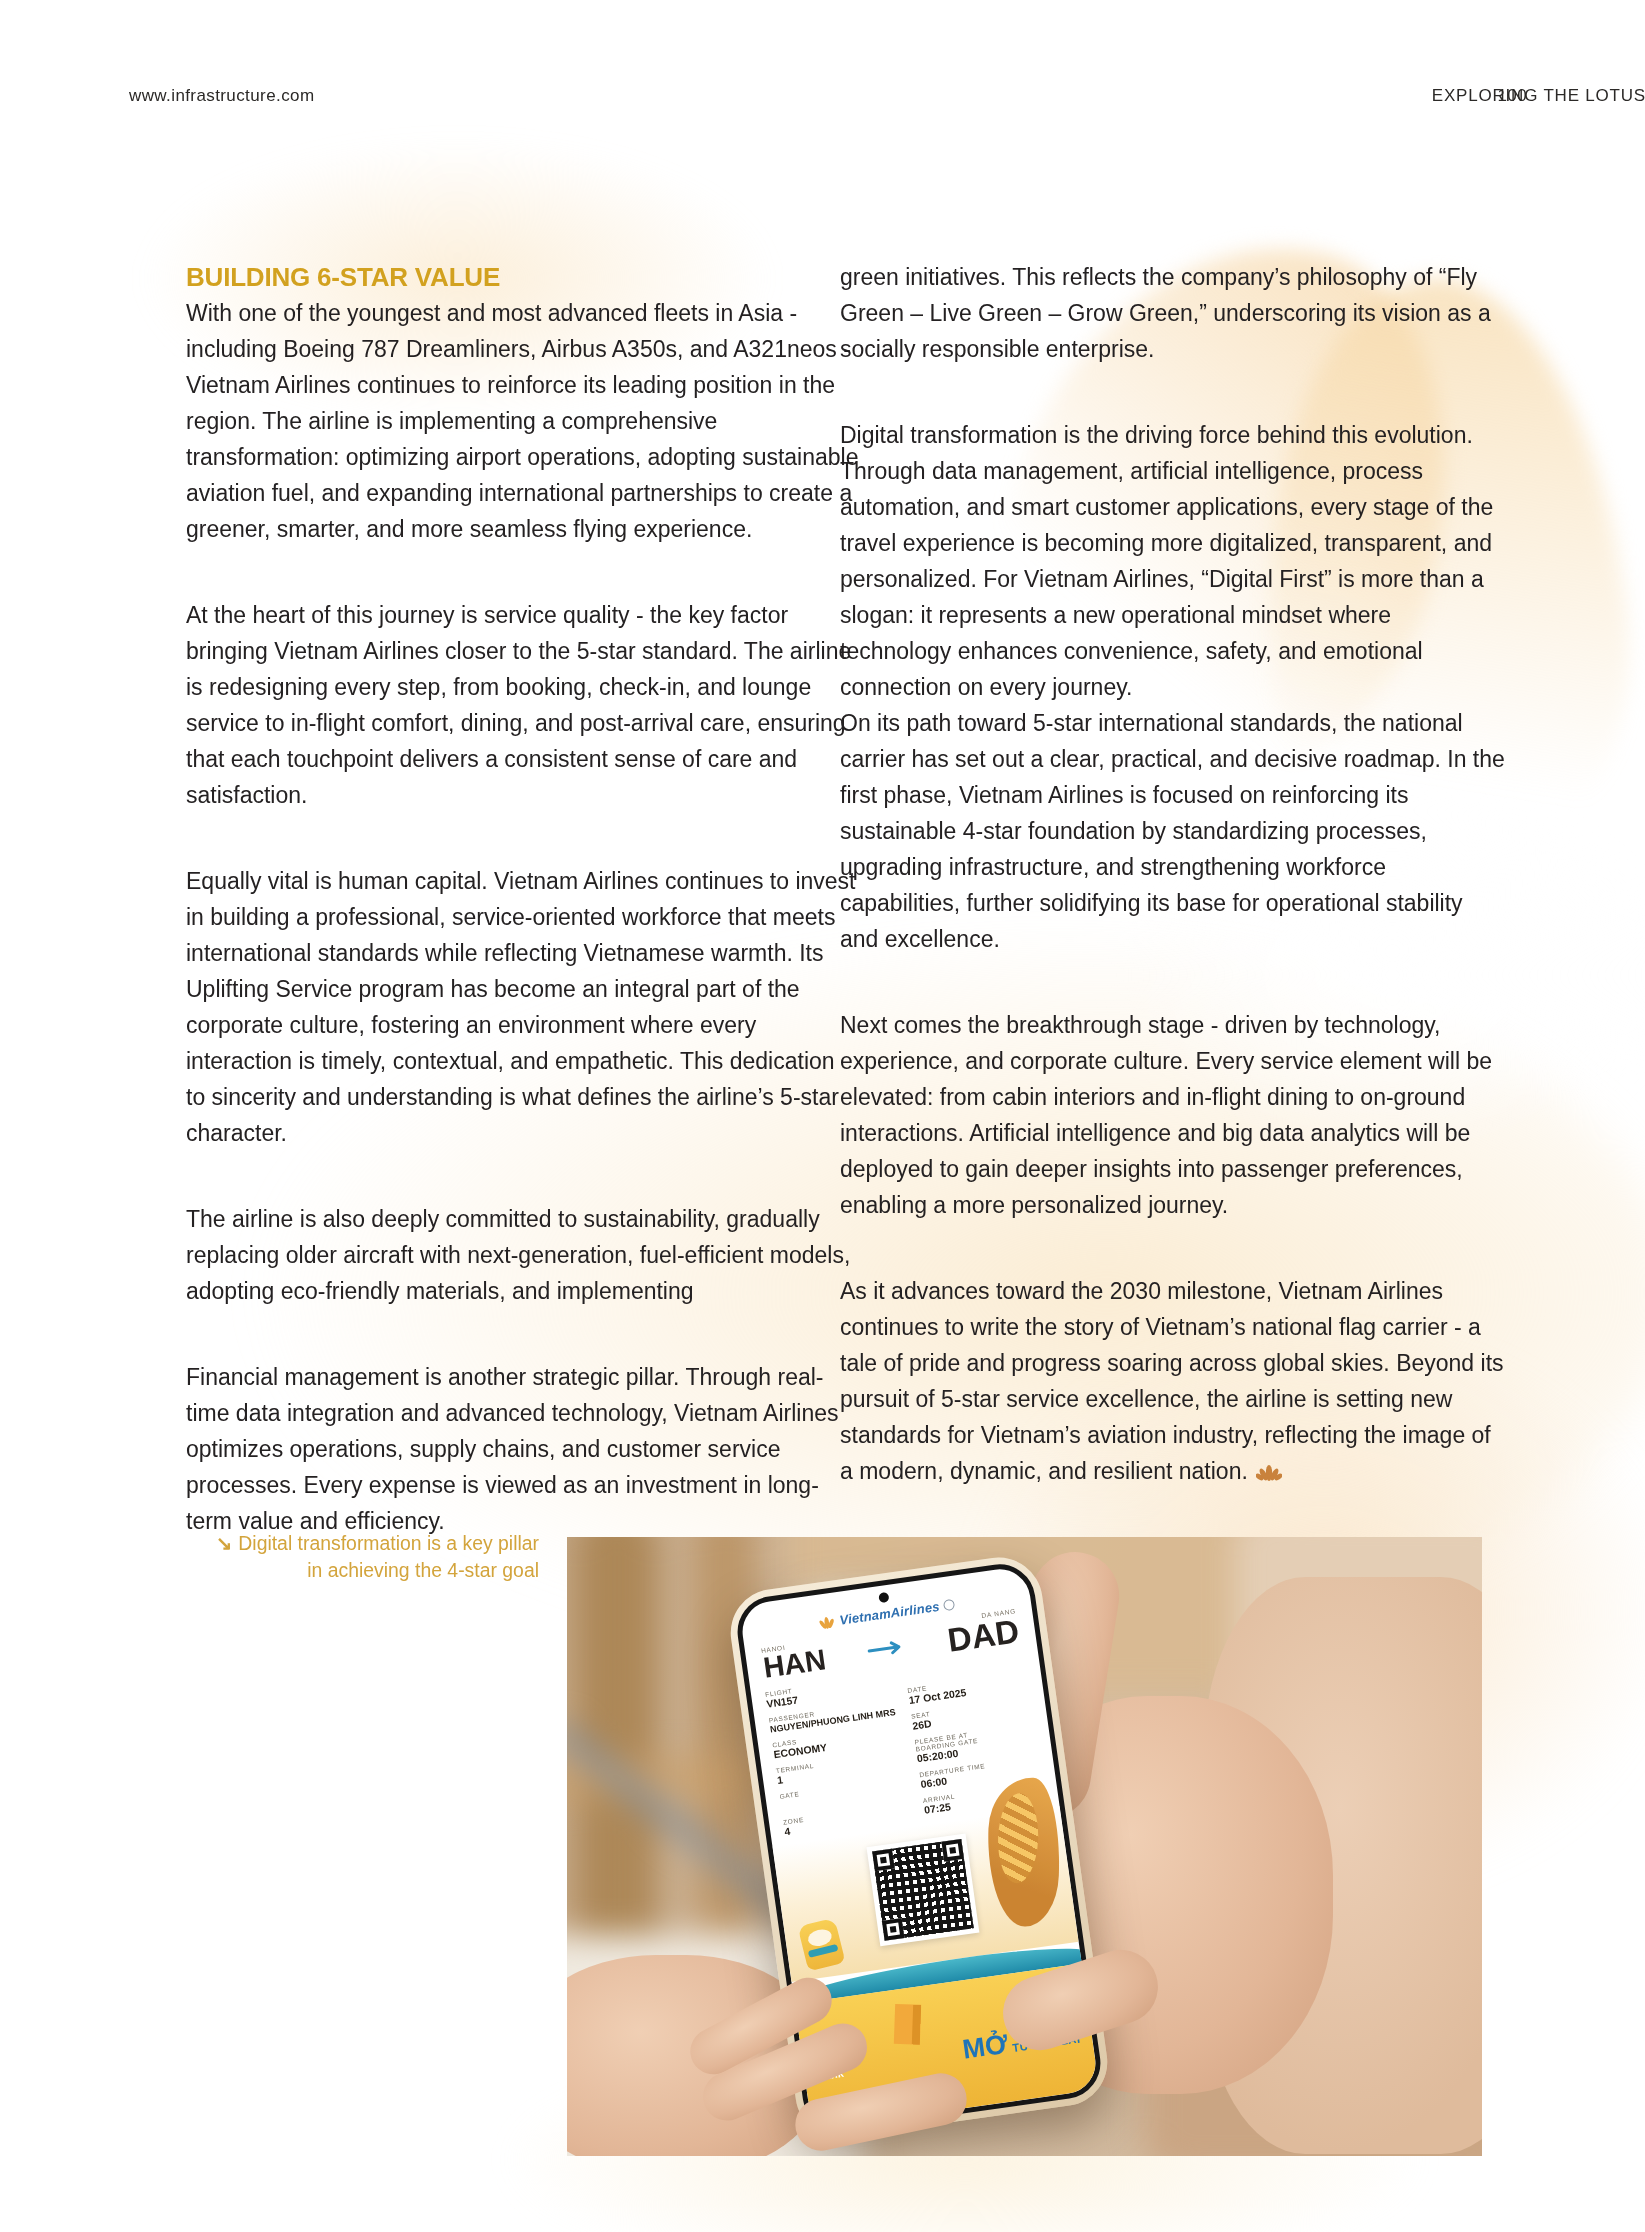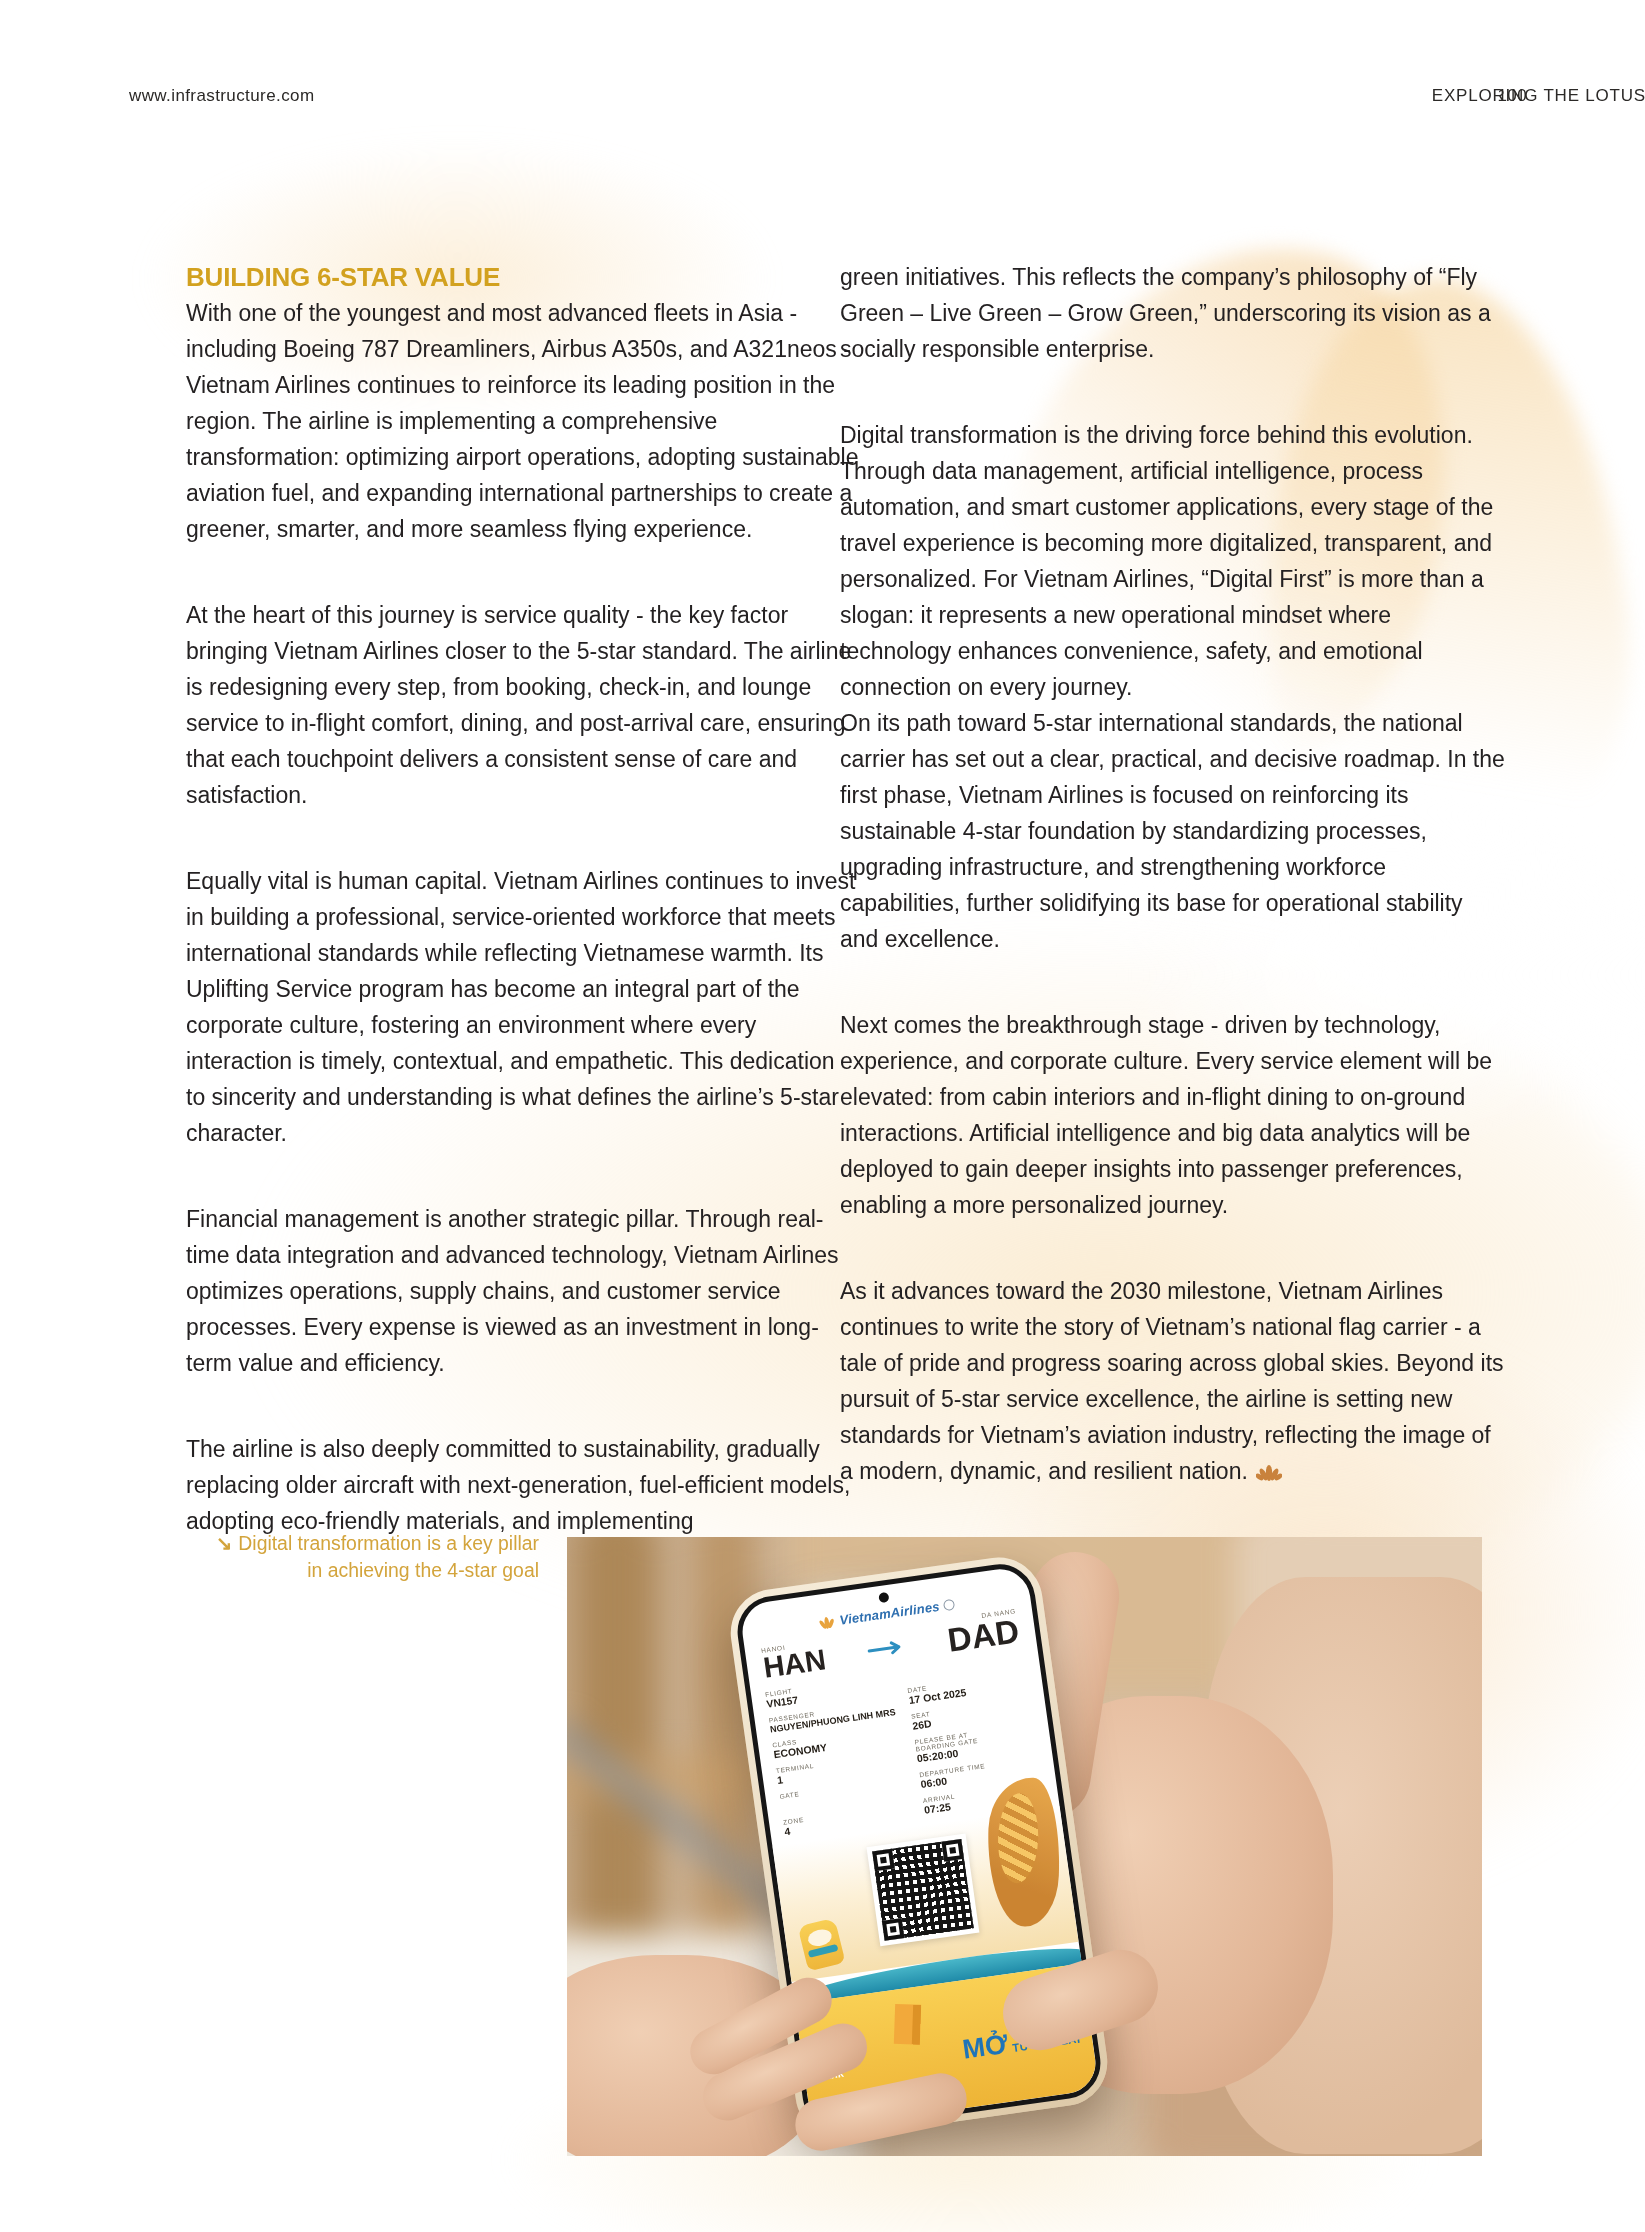--- a/index.html
+++ b/index.html
@@ -154,22 +154,22 @@
     <span class="rh-left">www.infrastructure.com</span>
     <span class="rh-center">EXPLORING THE LOTUS</span>
     <span class="rh-right">100</span>
   </div>
 
   <section class="col col-left">
     <h2>BUILDING 6-STAR VALUE</h2>
     <p class="first">With one of the youngest and most advanced fleets in Asia - including Boeing 787 Dreamliners, Airbus A350s, and A321neos - Vietnam Airlines continues to reinforce its leading position in the region. The airline is implementing a comprehensive transformation: optimizing airport operations, adopting sustainable aviation fuel, and expanding international partnerships to create a greener, smarter, and more seamless flying experience.</p>
     <p>At the heart of this journey is service quality - the key factor bringing Vietnam Airlines closer to the 5-star standard. The airline is redesigning every step, from booking, check-in, and lounge service to in-flight comfort, dining, and post-arrival care, ensuring that each touchpoint delivers a consistent sense of care and satisfaction.</p>
     <p>Equally vital is human capital. Vietnam Airlines continues to invest in building a professional, service-oriented workforce that meets international standards while reflecting Vietnamese warmth. Its Uplifting Service program has become an integral part of the corporate culture, fostering an environment where every interaction is timely, contextual, and empathetic. This dedication to sincerity and understanding is what defines the airline’s 5-star character.</p>
+    <p>The airline is also deeply committed to sustainability, gradually replacing older aircraft with next-generation, fuel-efficient models, adopting eco-friendly materials, and implementing</p>
     <p>Financial management is another strategic pillar. Through real-time data integration and advanced technology, Vietnam Airlines optimizes operations, supply chains, and customer service processes. Every expense is viewed as an investment in long-term value and efficiency.</p>
-    <p>The airline is also deeply committed to sustainability, gradually replacing older aircraft with next-generation, fuel-efficient models, adopting eco-friendly materials, and implementing</p>
   </section>
 
   <section class="col col-right">
     <p class="first">green initiatives. This reflects the company’s philosophy of “Fly Green – Live Green – Grow Green,” underscoring its vision as a socially responsible enterprise.</p>
     <p>Digital transformation is the driving force behind this evolution. Through data management, artificial intelligence, process automation, and smart customer applications, every stage of the travel experience is becoming more digitalized, transparent, and personalized. For Vietnam Airlines, “Digital First” is more than a slogan: it represents a new operational mindset where technology enhances convenience, safety, and emotional connection on every journey.</p>
     <p class="first">On its path toward 5-star international standards, the national carrier has set out a clear, practical, and decisive roadmap. In the first phase, Vietnam Airlines is focused on reinforcing its sustainable 4-star foundation by standardizing processes, upgrading infrastructure, and strengthening workforce capabilities, further solidifying its base for operational stability and excellence.</p>
     <p>Next comes the breakthrough stage - driven by technology, experience, and corporate culture. Every service element will be elevated: from cabin interiors and in-flight dining to on-ground interactions. Artificial intelligence and big data analytics will be deployed to gain deeper insights into passenger preferences, enabling a more personalized journey.</p>
     <p><span>As it advances toward the 2030 milestone, Vietnam Airlines continues to write the story of Vietnam’s national flag carrier - a tale of pride and progress soaring across global skies. Beyond its pursuit of 5-star service excellence, the airline is setting new standards for Vietnam’s aviation industry, reflecting the image of a modern, dynamic, and resilient nation.</span><svg class="endmark" width="26" height="17" viewBox="0 0 26 17">
           <g fill="#c9823c">
             <ellipse cx="13" cy="9" rx="3.2" ry="8"></ellipse>

